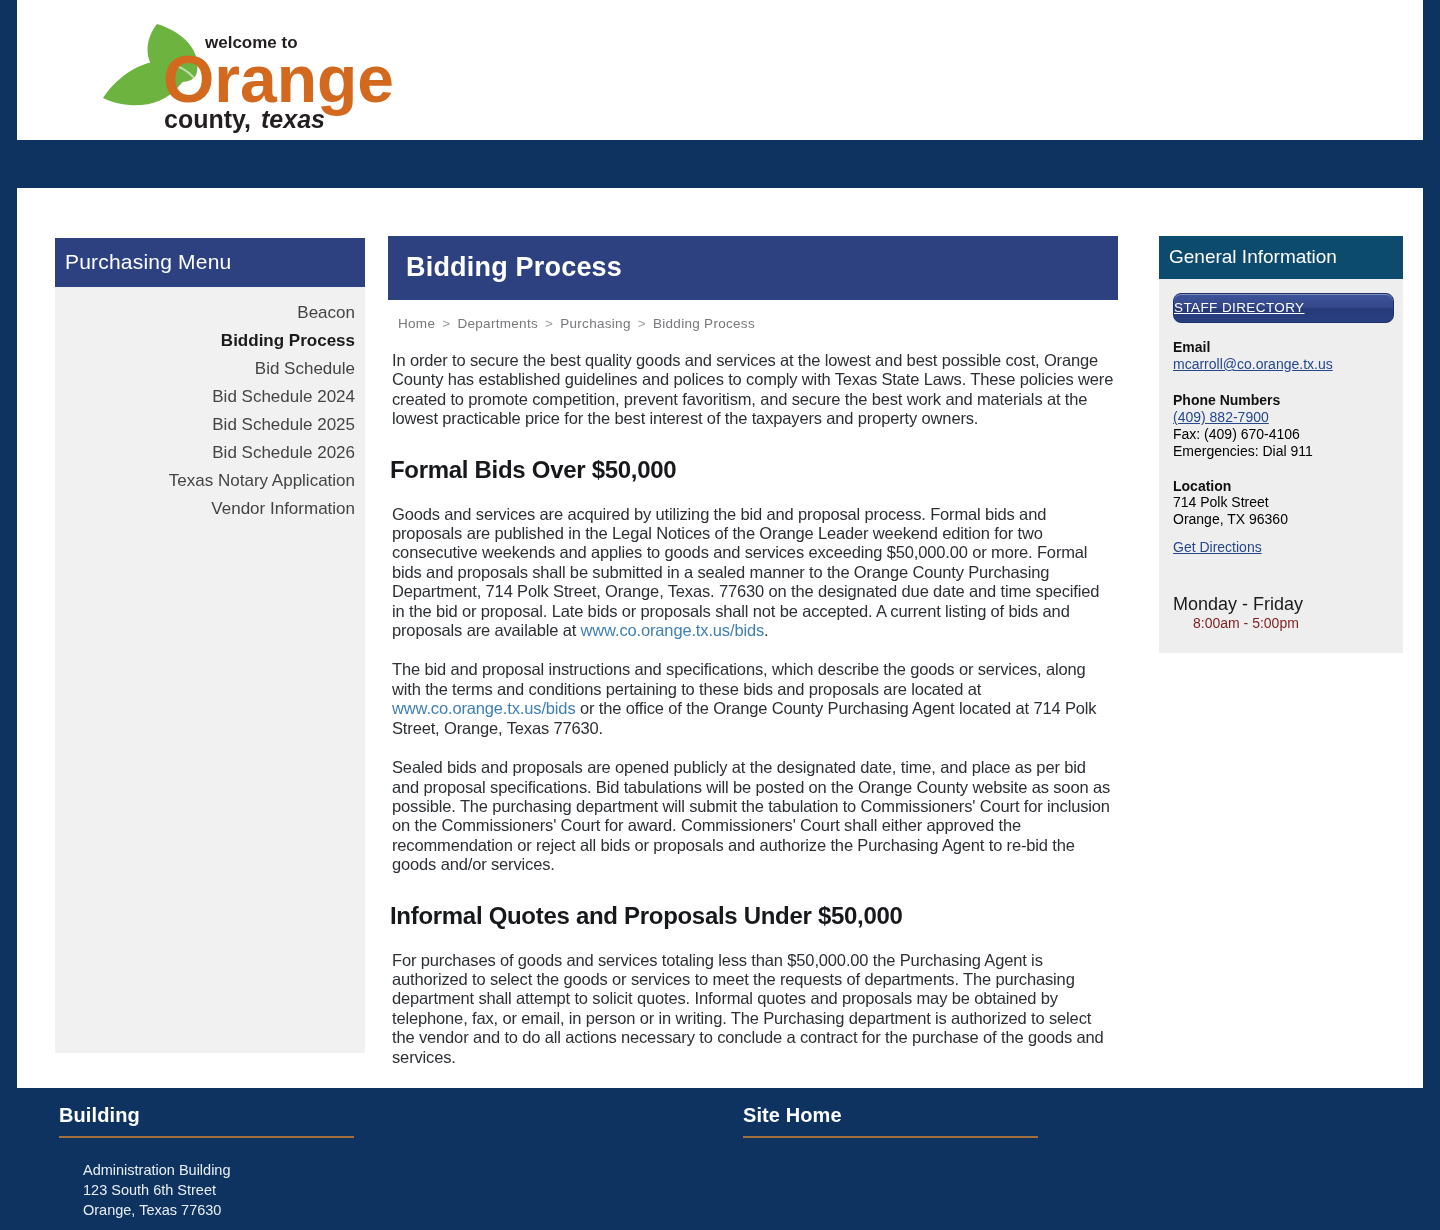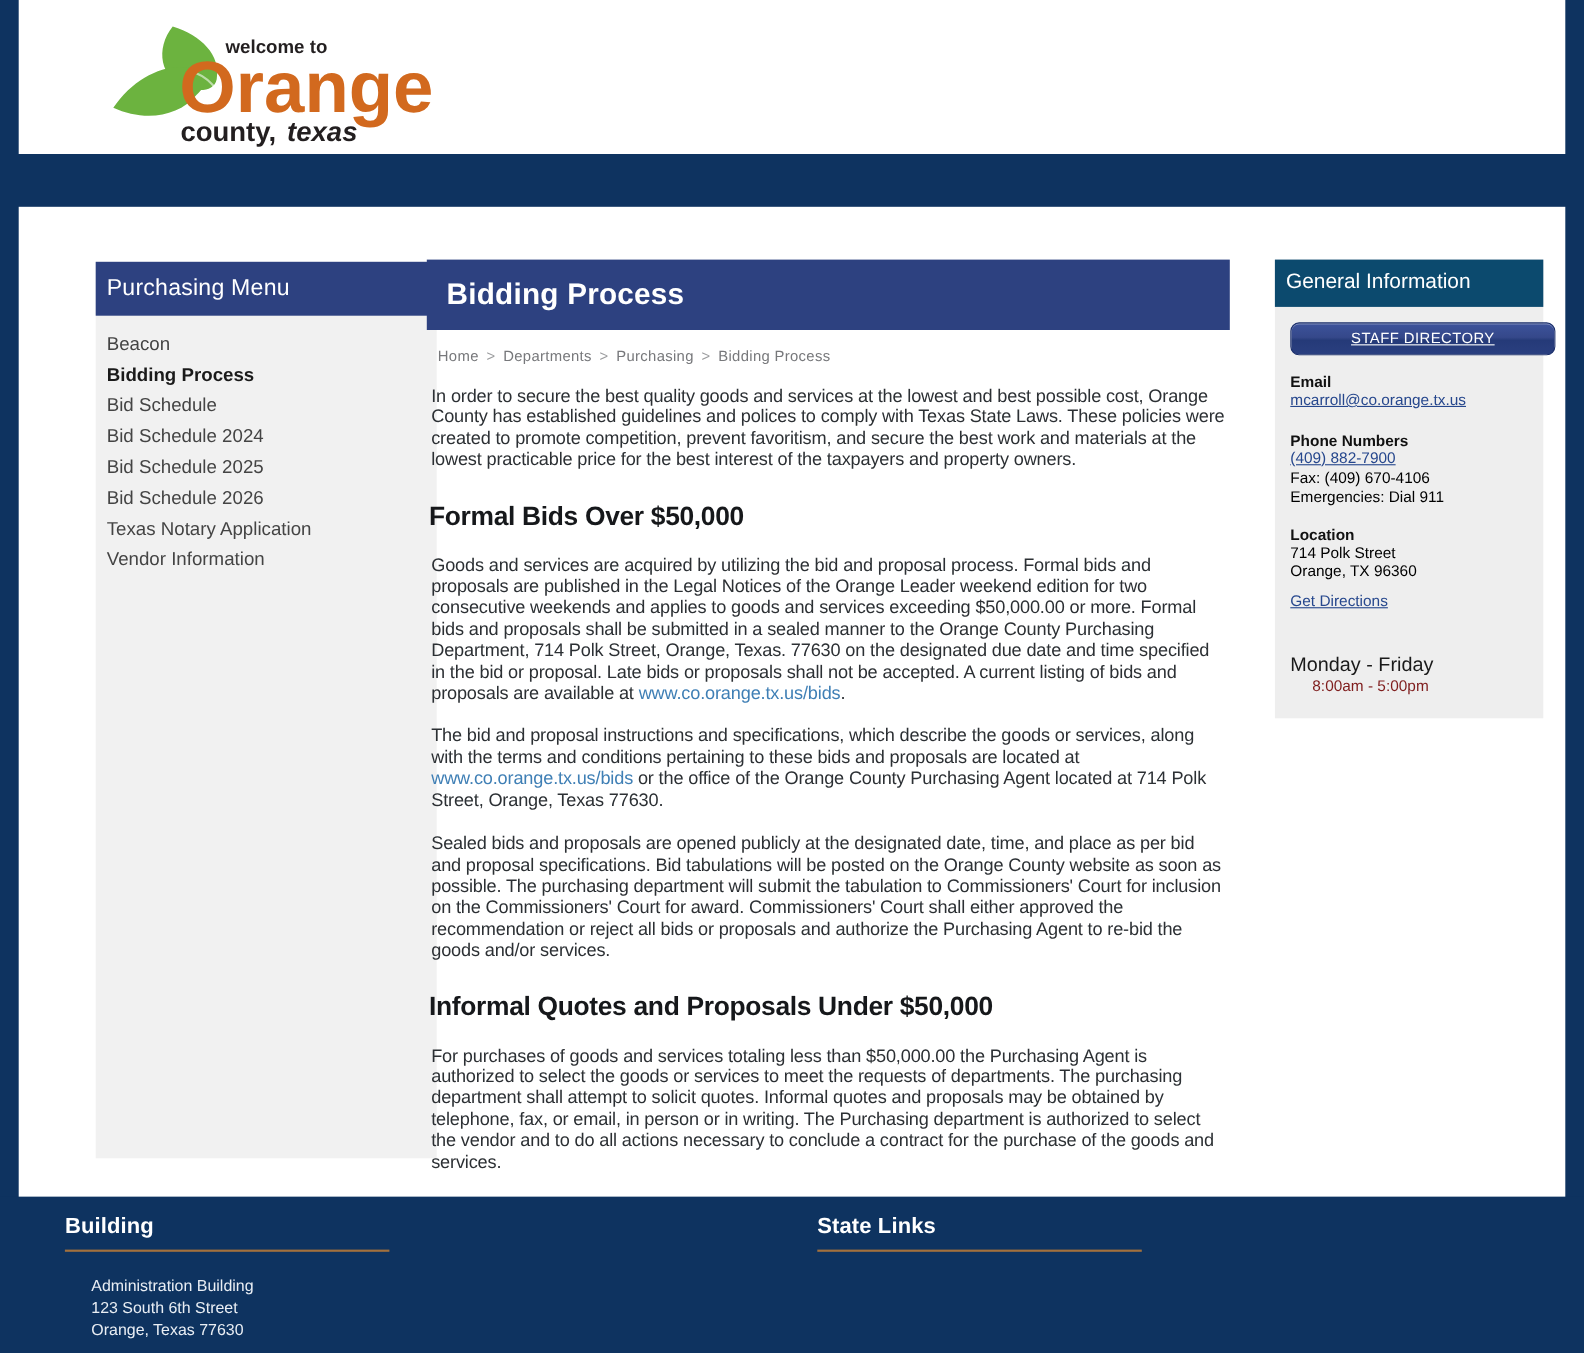--- a/index.html
+++ b/index.html
@@ -38,31 +38,30 @@
     background: #ffffff;
   }
 
   
   .sidebar {
     position: absolute;
     left: 38px; top: 50px;
     width: 310px;
     background: #f1f1f1;
     min-height: 815px;
-    margin-left: 32px;
   }
   .sidebar-head {
     background: #2d4180;
     color: #ffffff;
     font-size: 21px;
     padding: 12px 10px 13px 10px;
     font-weight: 400;
     letter-spacing: .2px;
   }
-  .sidebar-list { padding: 12px 0 26px 0; }
+  .sidebar-list { padding: 12px 0 26px 0; text-align: right; }
   .sidebar-item {
     display: block;
     font-size: 17px;
     color: #444444;
     padding: 2px 10px 2px 10px;
     line-height: 24px;
     text-decoration: none;
     cursor: pointer;
   }
   .sidebar-item.active { font-weight: bold; color: #1a1a1a; }
@@ -118,23 +117,22 @@
   }
   .info-head {
     background: #0c4a6e;
     color: #ffffff;
     font-size: 19px;
     padding: 10px 10px 11px 10px;
   }
   .info-body { padding: 14px 14px 22px 14px; }
   .staff-btn {
     display: block;
-    width: 241px;
+    width: 221px;
     margin: 0 auto 16px auto;
-    text-align: center;
     font-size: 13.5px;
     color: #ffffff;
     letter-spacing: .4px;
     padding: 6px 0 7px 0;
     border: 1px solid #1b2f6b;
     border-radius: 8px;
     background: linear-gradient(to bottom, #3d539b 0%, #35488a 45%, #253a78 55%, #2a3f80 100%);
     box-shadow: inset 0 1px 0 rgba(255,255,255,.35);
     cursor: pointer;
     font-family: "Liberation Sans", sans-serif;
@@ -270,19 +268,19 @@
       <div class="f-rule"></div>
       <div class="f-addr">
         <div>Administration Building</div>
         <div>123 South 6th Street</div>
         <div>Orange, Texas 77630</div>
       </div>
     </div>
 
 
     <div class="f-col f-col-3">
-      <div class="f-title">State Links</div>
+      <div class="f-title">Site Home</div>
       <div class="f-rule"></div>
     </div>
 
   </footer>
 
 </div>
 
 </body></html>

